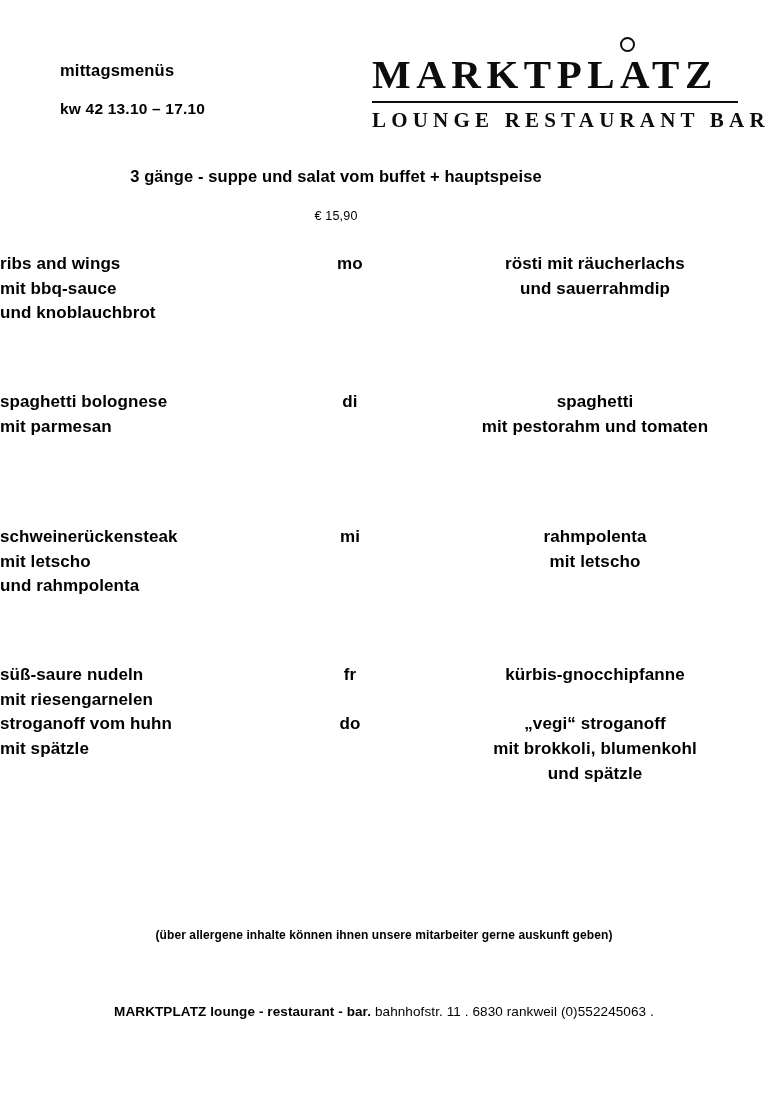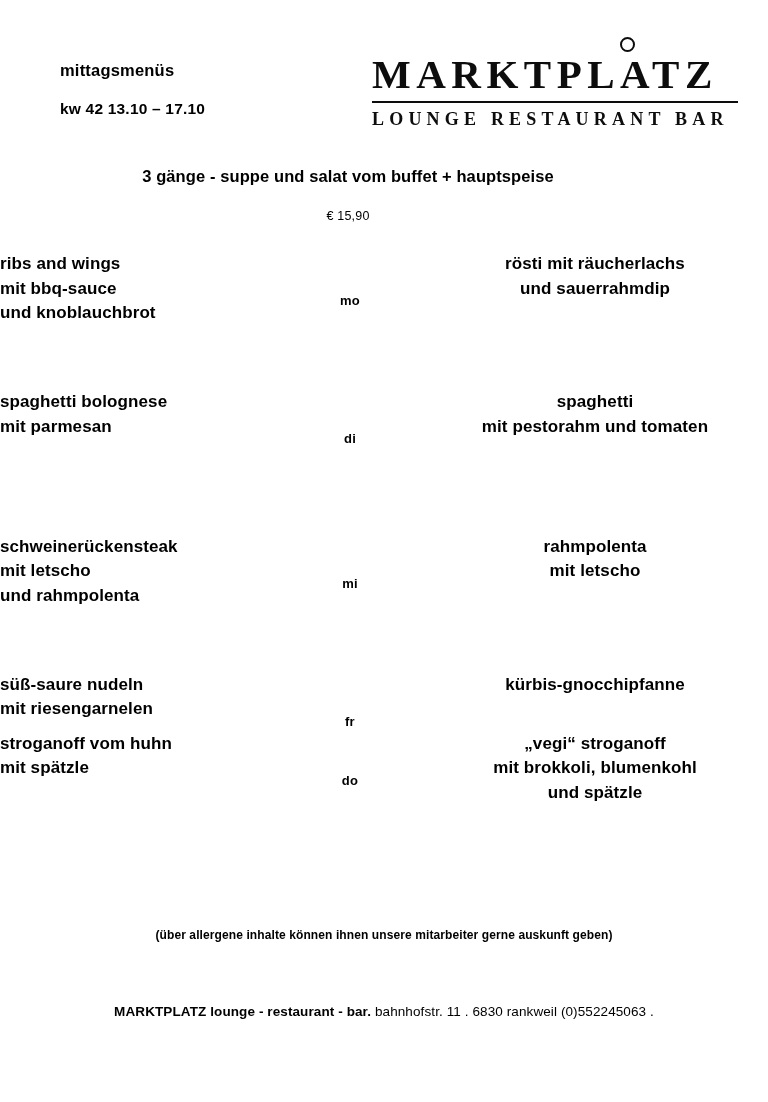--- a/index.html
+++ b/index.html
@@ -80,34 +80,34 @@
     box-sizing: border-box;
   }
   .logo-rule {
     margin-top: 6px;
     width: 366px;
     height: 2px;
     background: #0d0d0d;
   }
   .logo-sub {
     font-family: "Liberation Serif", serif;
-    font-size: 18px;
+    font-size: 21px;
     font-weight: bold;
     letter-spacing: 5.2px;
     line-height: 1;
     margin-top: 7px;
     white-space: nowrap;
     color: #0d0d0d;
   }
 
   
   .offer {
     position: absolute;
     top: 167px;
-    left: 12px;
+    left: 0;
     width: 672px;
     text-align: center;
   }
   .offer-title {
     font-size: 16.5px;
     font-weight: bold;
     letter-spacing: 0.1px;
     line-height: 1.2;
   }
   .offer-price {
@@ -145,25 +145,24 @@
     box-sizing: border-box;
   }
   .dish {
     font-size: 17px;
     font-weight: bold;
     line-height: 1.45;
     letter-spacing: 0.1px;
     white-space: pre-line;
   }
   .day {
-    font-size: 13px;
+    font-size: 17px;
     font-weight: bold;
     line-height: 1.45;
     letter-spacing: 0.2px;
-    margin-top: 40px;
   }
   .col-right .dish { text-align: center; }
 
   
   .note {
     position: absolute;
     top: 928px;
     left: 0;
     width: 768px;
     text-align: center;

